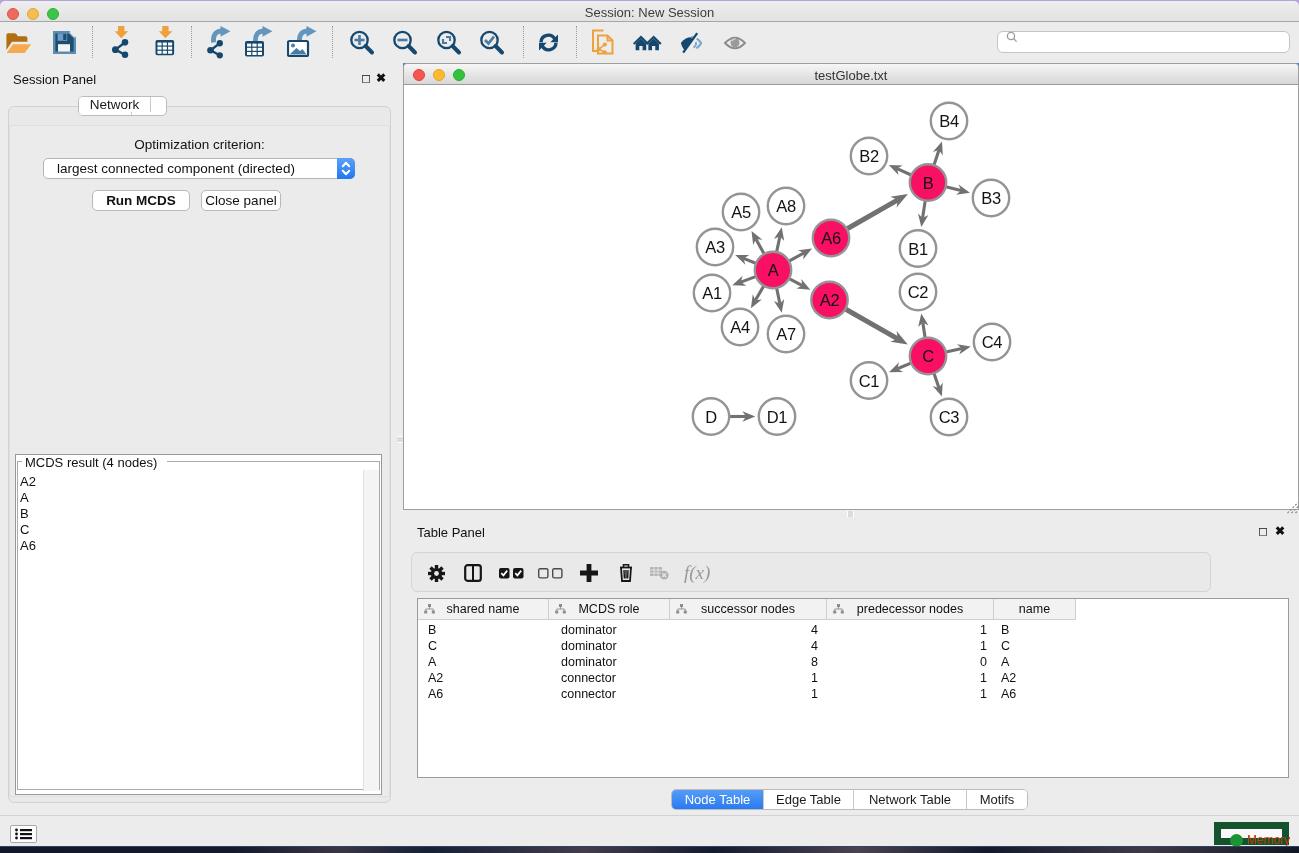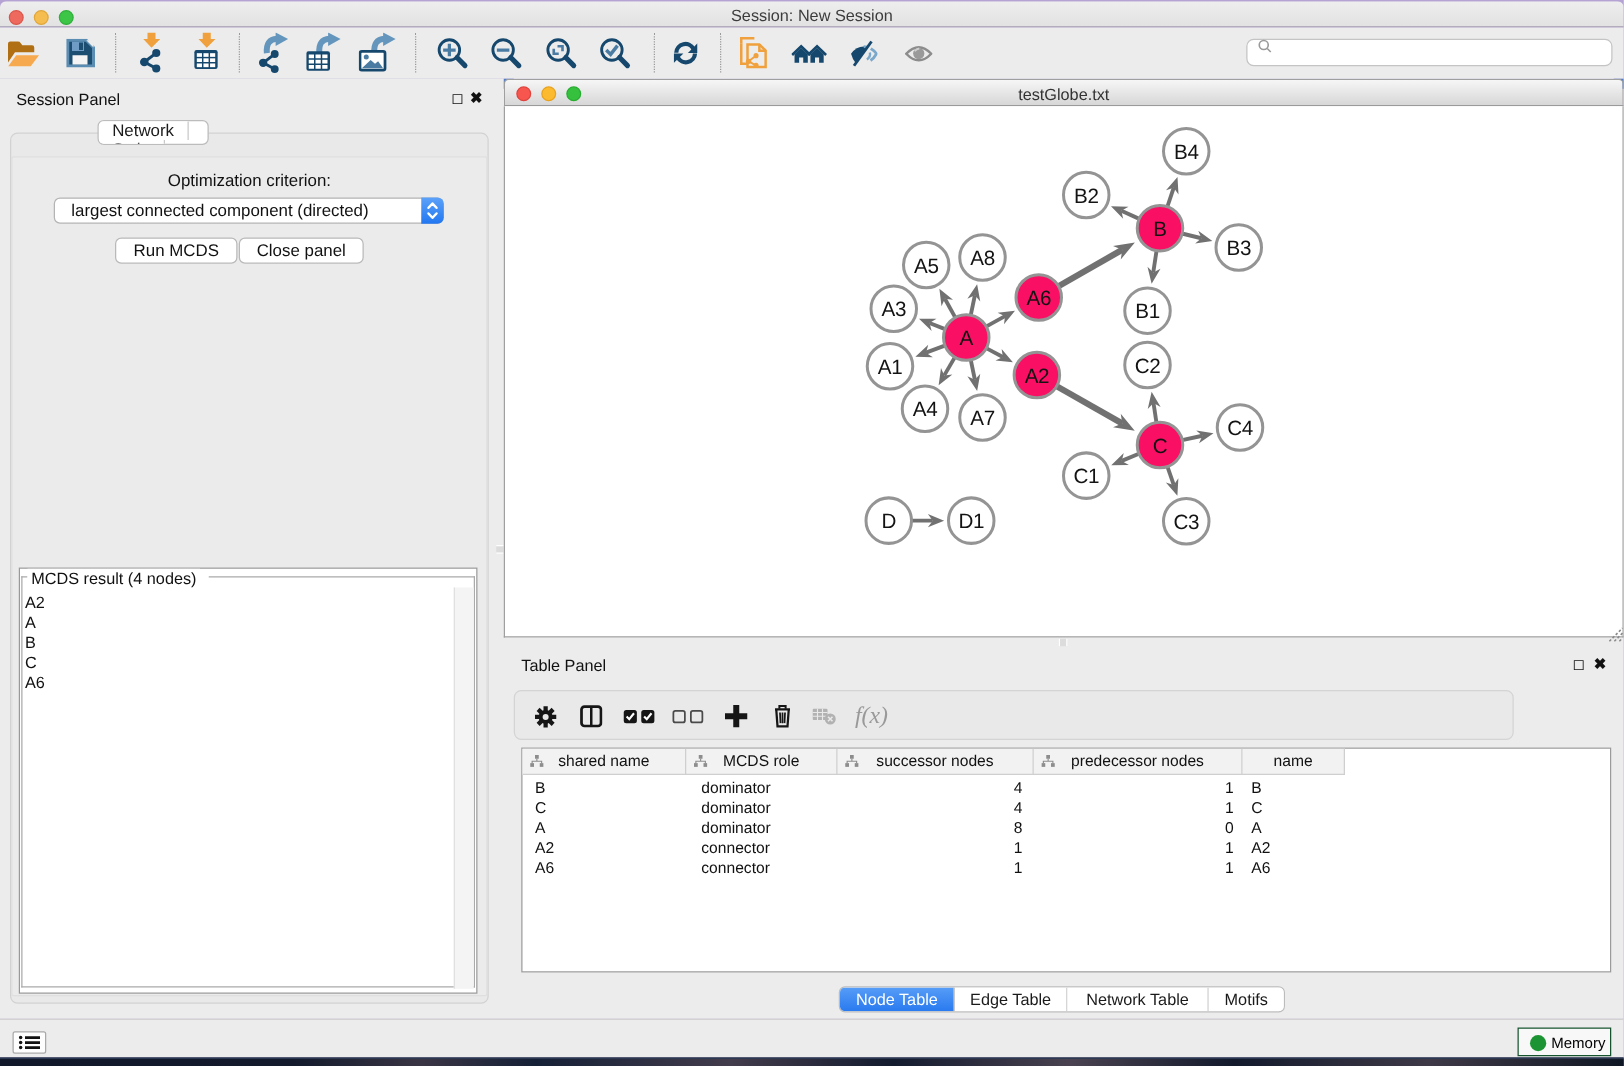--- a/index.html
+++ b/index.html
@@ -76,21 +76,21 @@
 .bttab { height:100%; display:flex; align-items:center; justify-content:center;
   font-size:13px; color:#1a1a1a; background:#fff; border-right:1px solid #c9c9c9;text-align:right; }
 .bttab:last-child { border-right:none; }
 .bttab.sel { background:linear-gradient(#569df7,#2a7af0); color:#fff; }
 
 #statusbar { position:absolute; left:0; top:815px; width:1299px; height:31px;
   background:#ececec; border-top:1px solid #d2d2d2; }
 #listbtn { position:absolute; left:10px; top:825px; width:27px; height:18px;
   background:#fdfdfd; border:1px solid #a9a9a9; border-radius:2px; }
 #membtn { position:absolute; left:1214px; top:822px; width:75px; height:23px;
-  background:#f8f8f8; border:1px solid #14532d; font-size:12px; color:#000000; }
+  background:#f8f8f8; border:7px solid #14532d; font-size:12px; color:#c2410c; }
 #membtn .dot { position:absolute; left:9px; top:5px; width:13px; height:13px;
   border-radius:50%; background:#1d9434; }
 #desktop-bottom { position:absolute; left:0; top:846px; width:1299px; height:7px;
   background:#131a28; border-top:1px solid #33415e;
   background-image:linear-gradient(90deg,#10182a 0%,#121a2b 18%,#3a3545 26%,#152036 33%,#433c4c 45%,#131b2e 55%,#4a4250 66%,#121a2c 76%,#3f3947 88%,#101724 100%);
   background-blend-mode:normal; }
 </style>
 </head>
 <body>
 <div id="titlebar">
@@ -280,22 +280,22 @@
 <div id="optlabel">Optimization criterion:</div>
 <div id="combo">
     <span class="ctext">largest connected component (directed)</span>
   <div class="spin"><svg width="18" height="21" viewBox="0 0 18 21">
         <g stroke="#fff" stroke-width="2" fill="none" stroke-linecap="round" stroke-linejoin="round">
           <path d="M5.8 8.2 L9 4.8 L12.2 8.2"></path>
           <path d="M5.8 12.8 L9 16.2 L12.2 12.8"></path>
         </g>
       </svg></div>
 </div>
-<div class="btn" style="left:92px;top:190px;width:98px;">Run MCDS</div>
-<div class="btn" style="left:191px;top:190px;width:100px;">Close panel</div>
+<div class="btn" style="left:92px;top:190px;width:98px;font-weight:bold;">Run MCDS</div>
+<div class="btn" style="left:201px;top:190px;width:80px;">Close panel</div>
 <div id="mcdsbox"></div>
 <div class="fsline" style="left:17px;top:461px;width:5px;height:1px;"></div>
 <div class="fsline" style="left:167px;top:461px;width:213px;height:1px;"></div>
 <div class="fsline" style="left:17px;top:461px;width:1px;height:329px;"></div>
 <div class="fsline" style="left:379px;top:461px;width:1px;height:329px;"></div>
 <div class="fsline" style="left:17px;top:789px;width:363px;height:1px;"></div>
 <div id="mcds-legend">MCDS result (4 nodes)</div>
 <div id="mcds-sb"></div>
 <div id="mcds-list">A2<br>A<br>B<br>C<br>A6</div>
 <div style="position:absolute;left:397px;top:436px;width:6px;height:7px;background:#dcdcdc;border-top:1.5px solid #fff;border-bottom:1.5px solid #fff;"></div>

